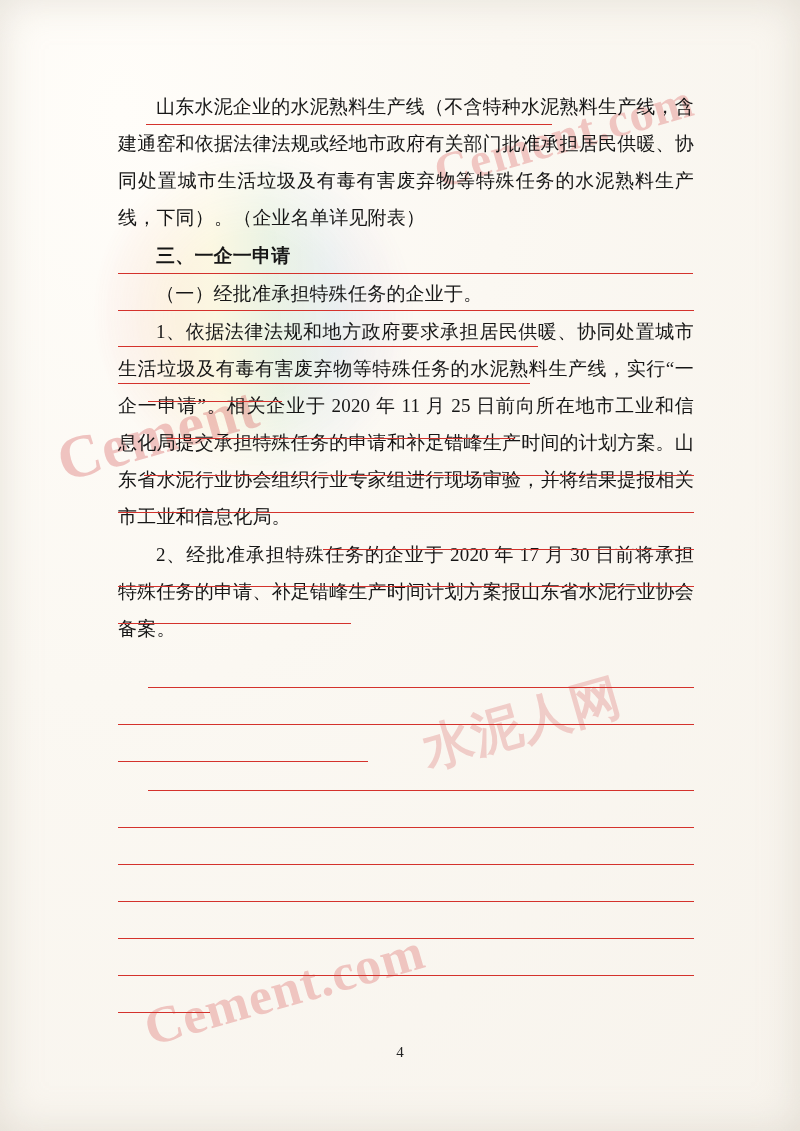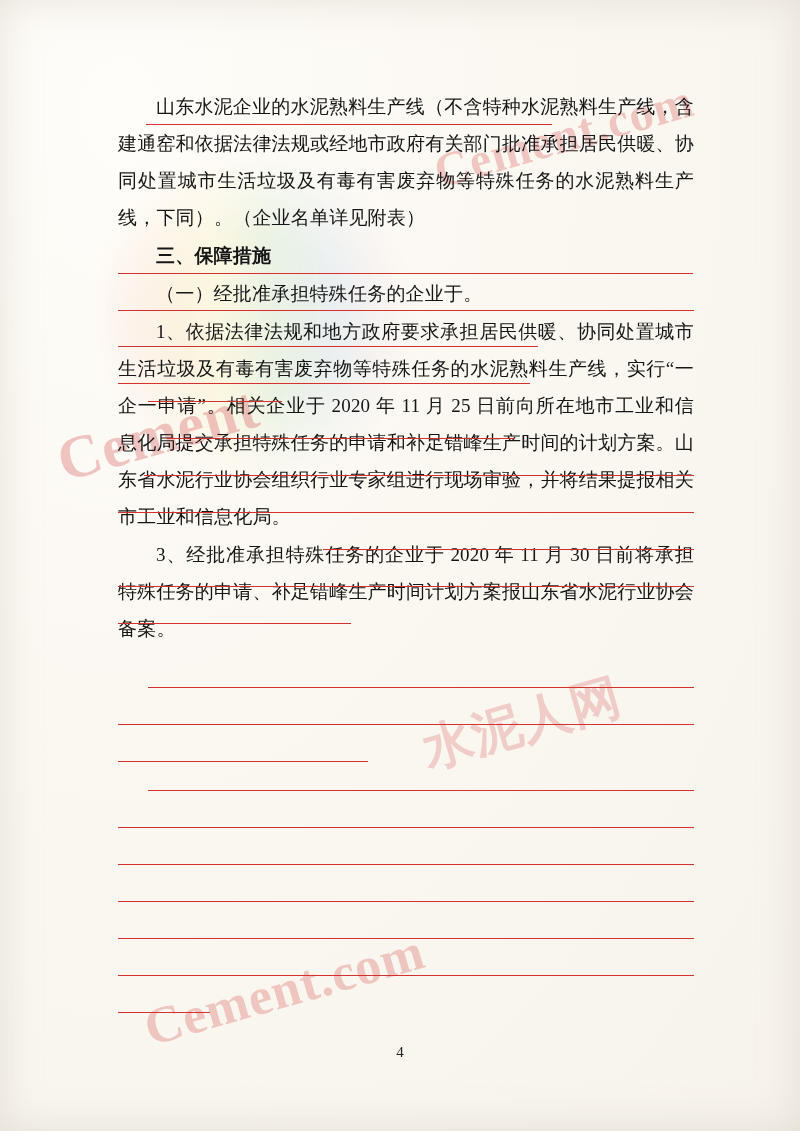--- a/index.html
+++ b/index.html
@@ -146,27 +146,27 @@
   <div class="wm wm-top">Cement.com</div>
   <div class="wm wm-mid">Cement</div>
   <div class="wm wm-right">水泥人网</div>
   <div class="wm wm-bottom">Cement.com</div>
 
   <div id="content">
 
     <p class="para indent">山东水泥企业的水泥熟料生产线（不含特种水泥熟料生产线，含建通窑和依据法律法规或经地市政府有关部门批准承担居民供暖、协同处置城市生活垃圾及有毒有害废弃物等特殊任务的水泥熟料生产线，下同）。（企业名单详见附表）</p>
 
 
-    <p class="para indent heading">三、保障措施</p>
+    <p class="para indent heading">三、一企一申请</p>
 
     <p class="para indent">（一）经批准承担特殊任务的企业于。</p>
 
     <p class="para indent">1、依据法律法规和地方政府要求承担居民供暖、协同处置城市生活垃圾及有毒有害废弃物等特殊任务的水泥熟料生产线，实行“一企一申请”。相关企业于 2020 年 11 月 25 日前向所在地市工业和信息化局提交承担特殊任务的申请和补足错峰生产时间的计划方案。山东省水泥行业协会组织行业专家组进行现场审验，并将结果提报相关市工业和信息化局。</p>
 
-    <p class="para indent">3、经批准承担特殊任务的企业于 2020 年 11 月 30 日前将承担特殊任务的申请、补足错峰生产时间计划方案报山东省水泥行业协会备案。</p>
+    <p class="para indent">2、经批准承担特殊任务的企业于 2020 年 17 月 30 日前将承担特殊任务的申请、补足错峰生产时间计划方案报山东省水泥行业协会备案。</p>
 
 
   </div>
 
   <div class="uline" style="left:146px; top:124px; width:406px;"></div>
   <div class="uline" style="left:118px; top:273px; width:575px;"></div>
   <div class="uline" style="left:118px; top:310px; width:576px;"></div>
   <div class="uline" style="left:118px; top:346px; width:420px;"></div>
   <div class="uline" style="left:118px; top:383px; width:412px;"></div>
   <div class="uline" style="left:148px; top:401px; width:134px;"></div>

